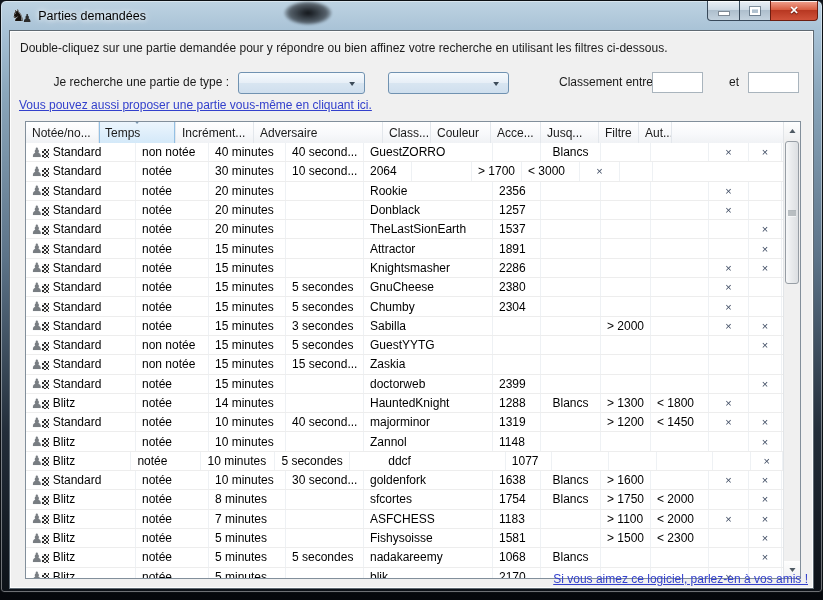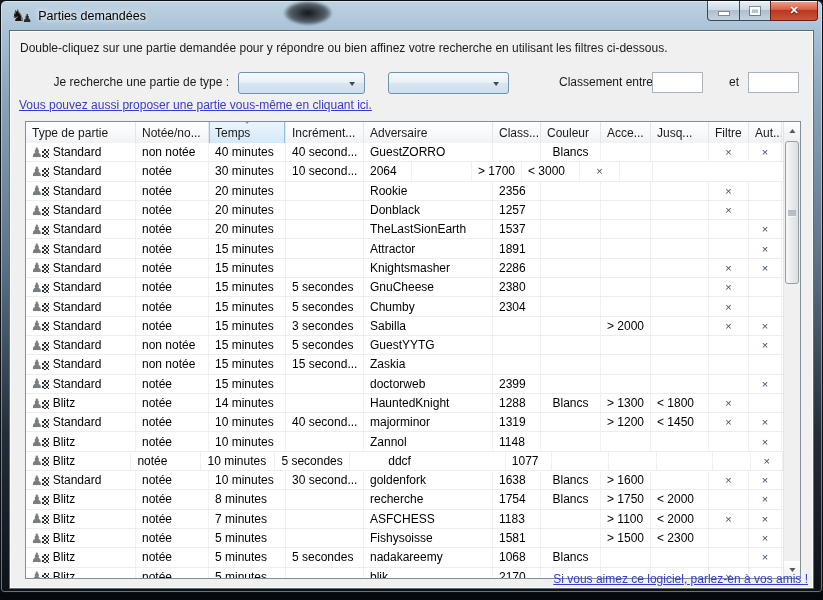--- a/index.html
+++ b/index.html
@@ -129,23 +129,20 @@
 
     <div class="rating-label" data-name="rating-between-label">Classement entre</div>
     <input class="txtinput input-min" type="text" data-name="rating-min-input" value="" style="">
     <div class="and-label" data-name="rating-and-label">et</div>
     <input class="txtinput input-max" type="text" data-name="rating-max-input" value="" style="">
 
     <a class="link propose-link" data-name="propose-game-link">Vous pouvez aussi proposer une partie vous-même en cliquant ici.</a>
 
     <div class="table" data-name="games-table">
       <div class="table-header" id="table-header" data-name="table-header-row">
-          <div class="hcell" data-name="column-header-type" style="width: 110px;">
-            <span data-name="column-header-label">Type de partie</span>
-          </div>
           <div class="hcell" data-name="column-header-rated" style="width: 73px;">
             <span data-name="column-header-label">Notée/no...</span>
           </div>
           <div class="hcell sorted" data-name="column-header-time" style="width: 77px;">
             <span class="sort-arrow" data-name="sort-desc-icon">▼</span>
             <span data-name="column-header-label">Temps</span>
           </div>
           <div class="hcell" data-name="column-header-increment" style="width: 78px;">
             <span data-name="column-header-label">Incrément...</span>
           </div>
@@ -517,21 +514,21 @@
             <div class="tcell" data-name="cell-type" style="width: 110px;">
               <span class="pawn-icon" data-name="pawn-icon">
                 <span class="pawn-glyph">♟</span>
                 <span class="checker" data-name="checkerboard-icon"></span>
               </span>
               <span data-name="game-type-text">Blitz</span>
             </div>
             <div class="tcell" data-name="cell-rated" style="width: 73px;">notée</div>
             <div class="tcell" data-name="cell-time" style="width: 77px;">8 minutes</div>
             <div class="tcell" data-name="cell-increment" style="width: 78px;"></div>
-            <div class="tcell" data-name="cell-adversary" style="width: 129px;">recherche</div>
+            <div class="tcell" data-name="cell-adversary" style="width: 129px;">sfcortes</div>
             <div class="tcell" data-name="cell-rating" style="width: 48px;">1754</div>
             <div class="tcell center" data-name="cell-color" style="width: 60px;">Blancs</div>
             <div class="tcell" data-name="cell-min" style="width: 50px;">&gt; 1750</div>
             <div class="tcell" data-name="cell-max" style="width: 58px;">&lt; 2000</div>
             <div class="tcell center" data-name="cell-filter" style="width: 40px;"></div>
             <div class="tcell center" data-name="cell-auto" style="width: 33px;">×</div>
           </div>
           <div class="trow" data-name="game-row">
             <div class="tcell" data-name="cell-type" style="width: 110px;">
               <span class="pawn-icon" data-name="pawn-icon">

